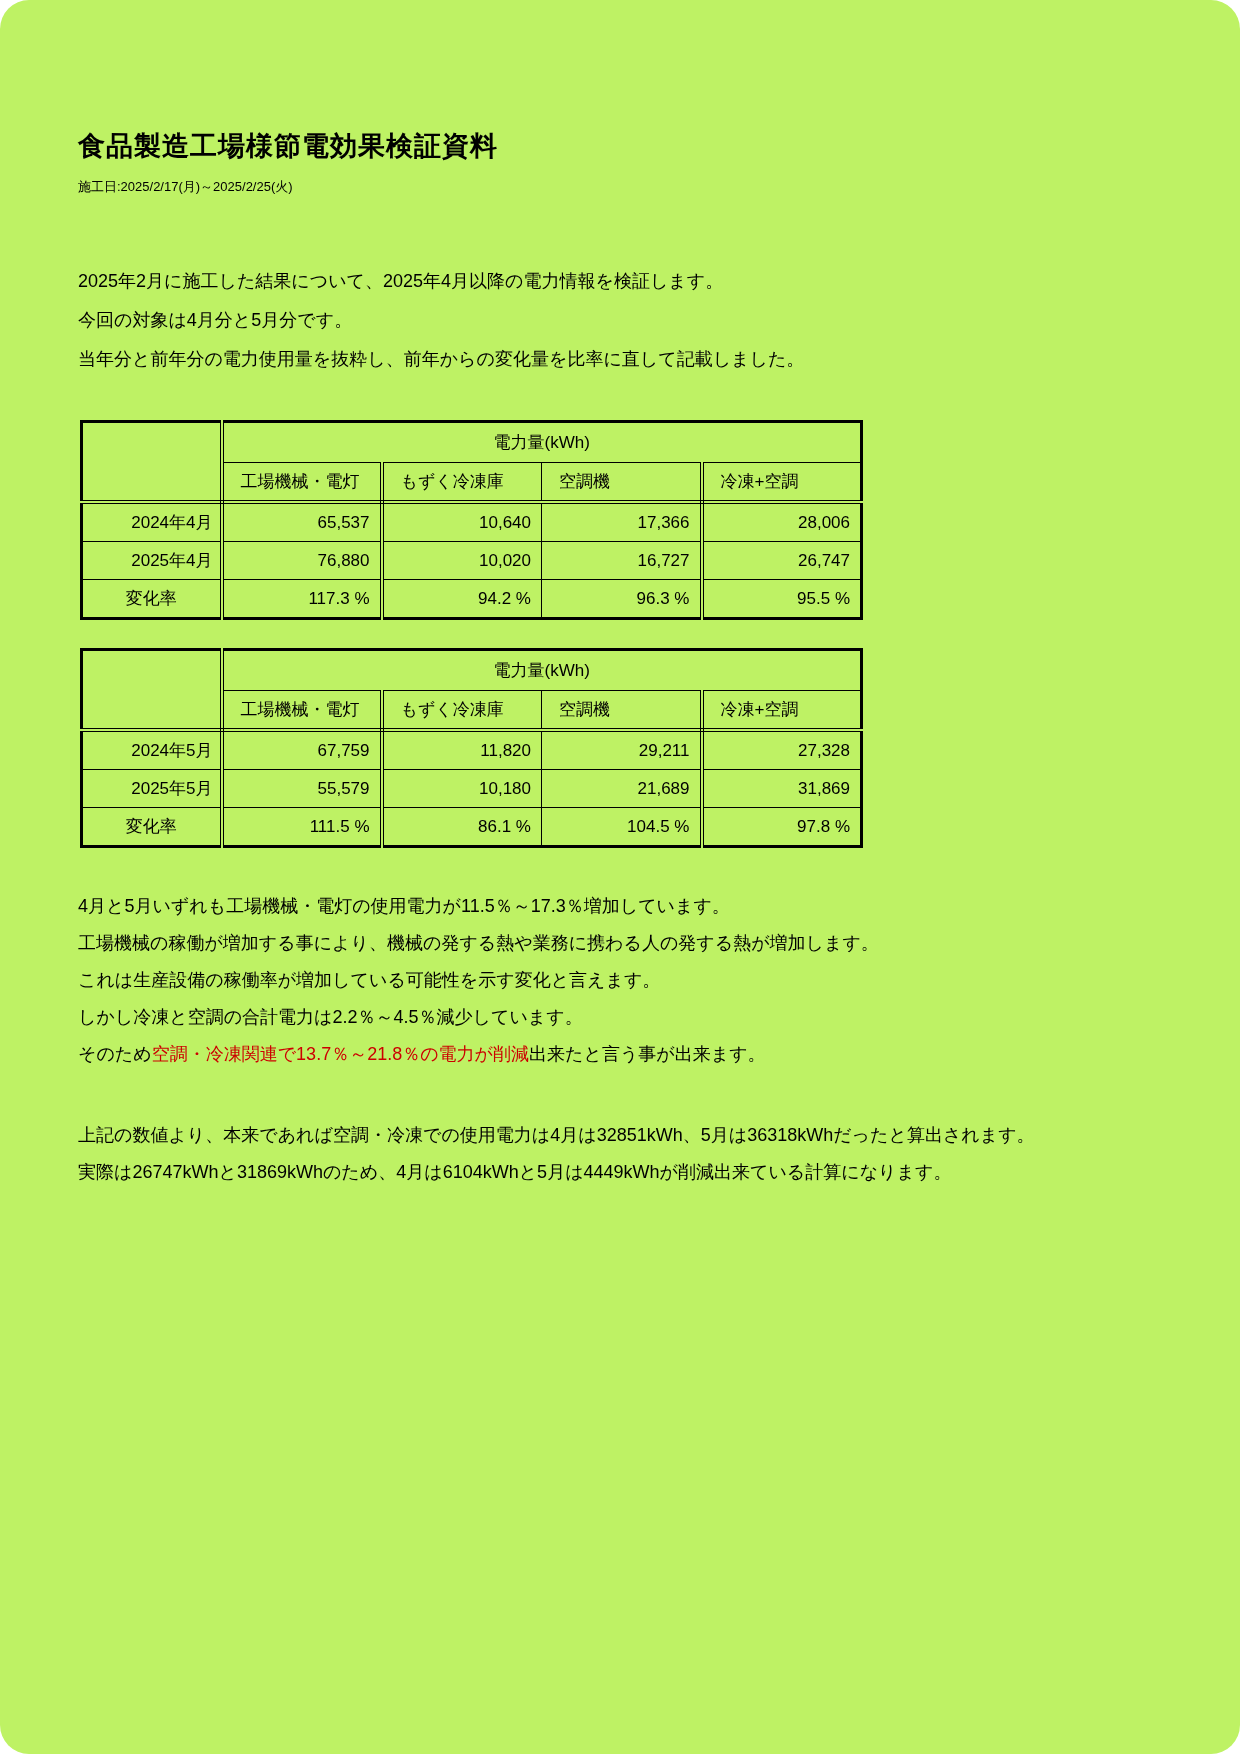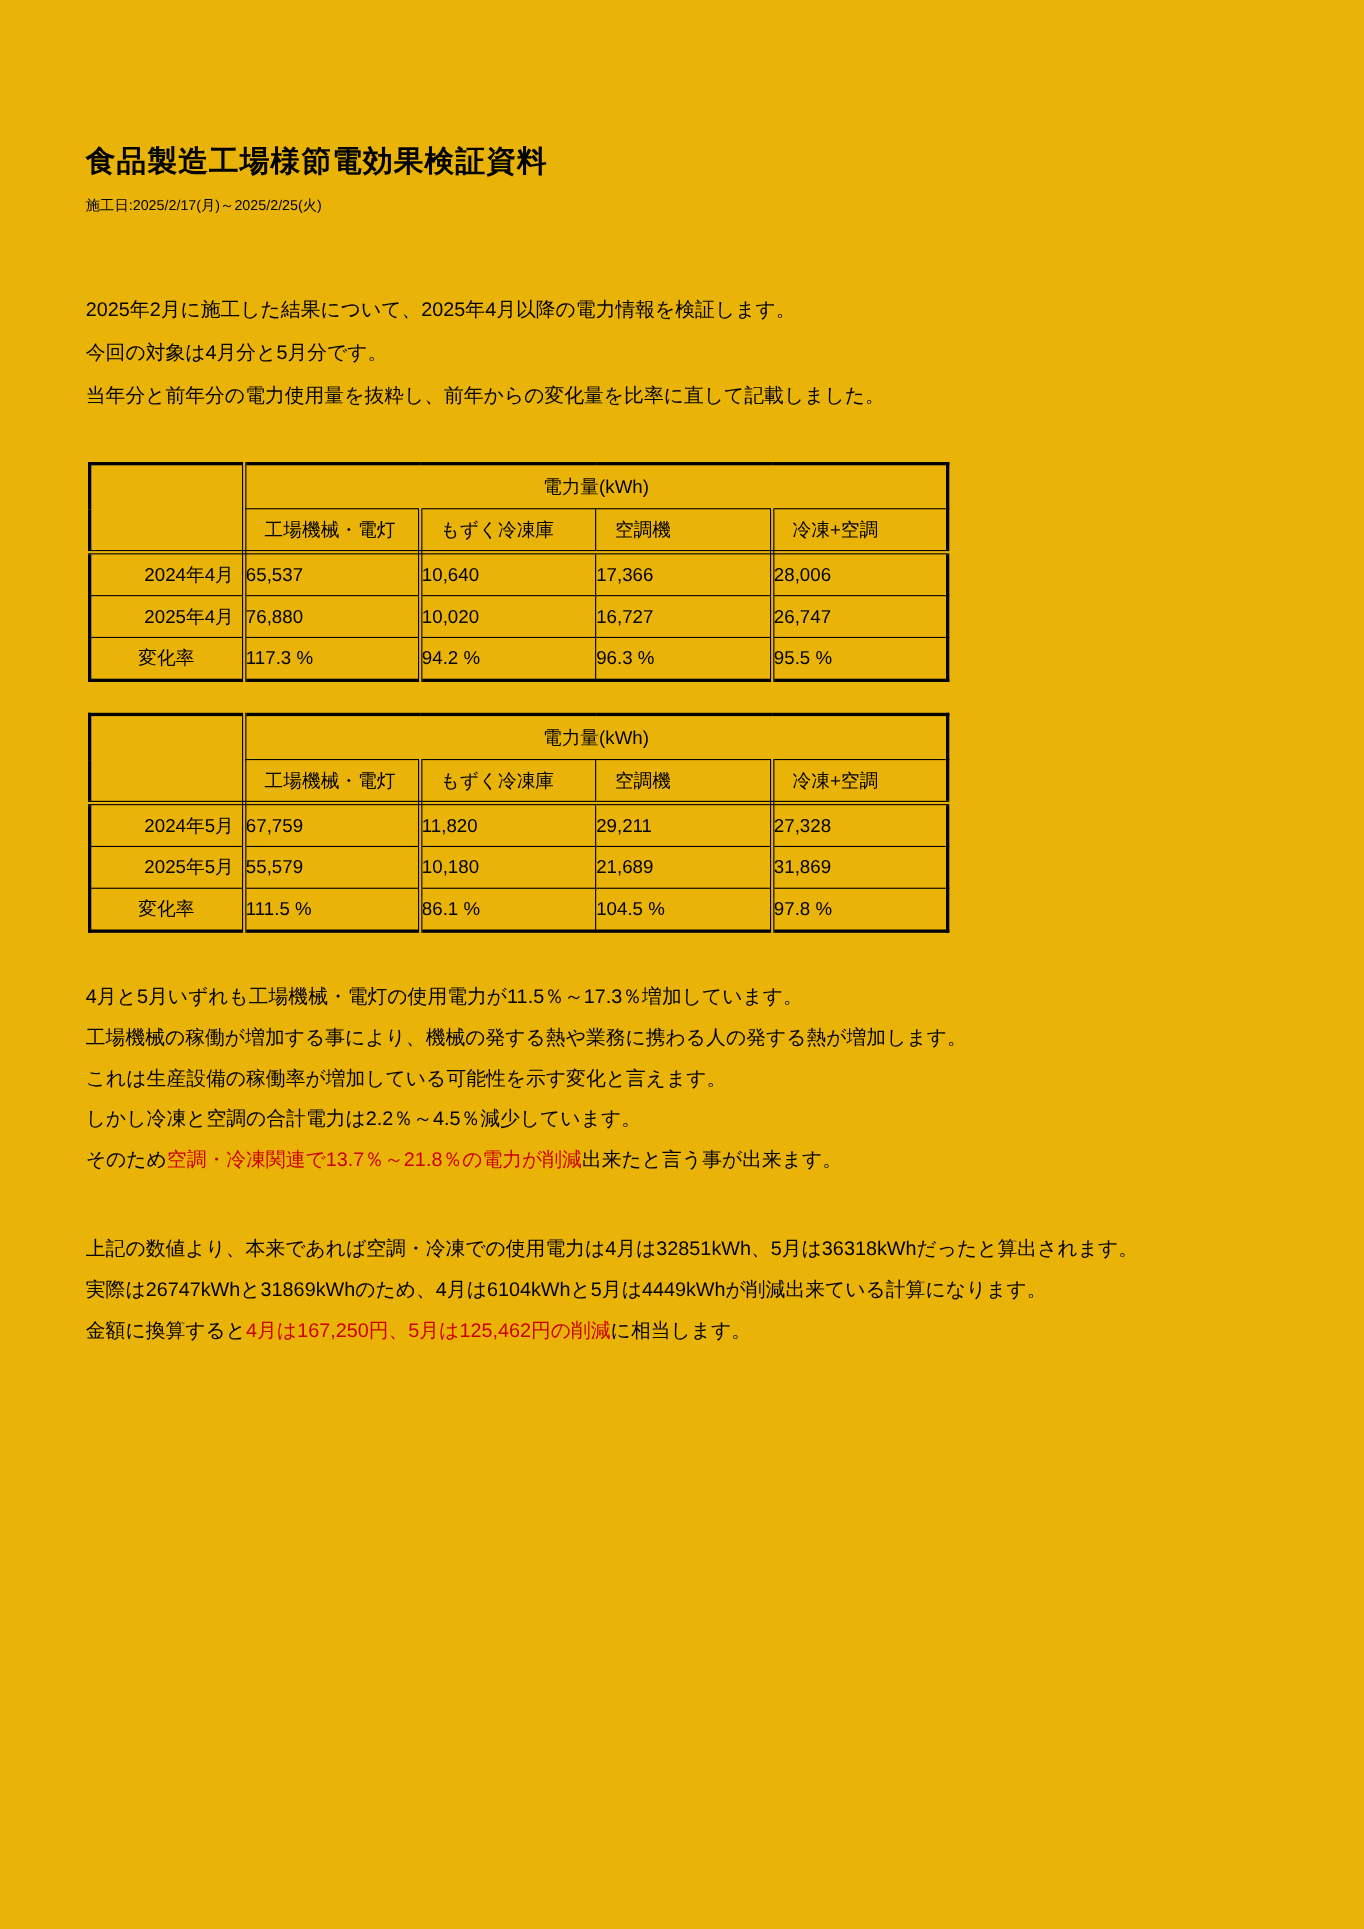--- a/index.html
+++ b/index.html
@@ -1,18 +1,18 @@
 <!DOCTYPE html>
 <html lang="ja"><head>
 <meta charset="utf-8">
 <style>
   html,body{margin:0;padding:0;background:#ffffff;}
   .page{
-    position:relative;width:1240px;height:1754px;background:#eab308;
-    font-family:"Liberation Sans","DejaVu Sans",sans-serif;color:#000000;overflow:hidden;
+    position:relative;width:1240px;height:1754px;background:#bef264;
+    font-family:"Liberation Sans","DejaVu Sans",sans-serif;color:#000000;overflow:hidden;border-radius:29px;
   }
   .title{
     position:absolute;left:78px;top:128px;margin:0;
     font-size:27px;font-weight:bold;letter-spacing:1px;
   }
   .con-date{position:absolute;left:78px;top:178px;font-size:13px;}
   .intro{position:absolute;left:78px;top:262px;font-size:18px;line-height:39px;}
   .analysis{position:absolute;left:78px;top:888px;font-size:18px;line-height:37px;}
   .summary{position:absolute;left:78px;top:1117px;font-size:18px;line-height:37px;}
   .red{color:#cc0000;}
@@ -23,21 +23,21 @@
   }
   table.t1{top:420px;}
   table.t2{top:648px;}
   .ptable td{border:1px solid #000;height:37px;white-space:nowrap;overflow:hidden;padding:0;}
   .ptable td.ghead{text-align:center;height:39px;border-bottom:1px solid #000;}
   .ptable td.corner{border-right:4px double #000;border-bottom:4px double #000;}
   .ptable td.chead{text-align:left;padding-left:17px;border-bottom:4px double #000;}
   .ptable td.dr{border-right:4px double #000;}  
   .ptable td.rlab{text-align:right;padding-right:7px;}
   .ptable td.rlab-c{text-align:center;}
-  .ptable td.val{padding-right:10px;}
+  .ptable td.val{text-align:right;padding-right:10px;}
 </style>
 </head>
 <body>
 
 <div class="page">
 
   <h1 class="title">食品製造工場様節電効果検証資料</h1>
   <div class="con-date">施工日:2025/2/17(月)～2025/2/25(火)</div>
 
   <div class="intro">
@@ -136,16 +136,15 @@
     <div>4月と5月いずれも工場機械・電灯の使用電力が11.5％～17.3％増加しています。</div>
     <div>工場機械の稼働が増加する事により、機械の発する熱や業務に携わる人の発する熱が増加します。</div>
     <div>これは生産設備の稼働率が増加している可能性を示す変化と言えます。</div>
     <div>しかし冷凍と空調の合計電力は2.2％～4.5％減少しています。</div>
     <div><span>そのため</span><span class="red">空調・冷凍関連で13.7％～21.8％の電力が削減</span><span>出来たと言う事が出来ます。</span></div>
   </div>
 
   <div class="summary">
     <div>上記の数値より、本来であれば空調・冷凍での使用電力は4月は32851kWh、5月は36318kWhだったと算出されます。</div>
     <div>実際は26747kWhと31869kWhのため、4月は6104kWhと5月は4449kWhが削減出来ている計算になります。</div>
-    <div><span>金額に換算すると</span><span class="red">4月は167,250円、5月は125,462円の削減</span><span>に相当します。</span></div>
   </div>
 
 </div>
 
 </body></html>

